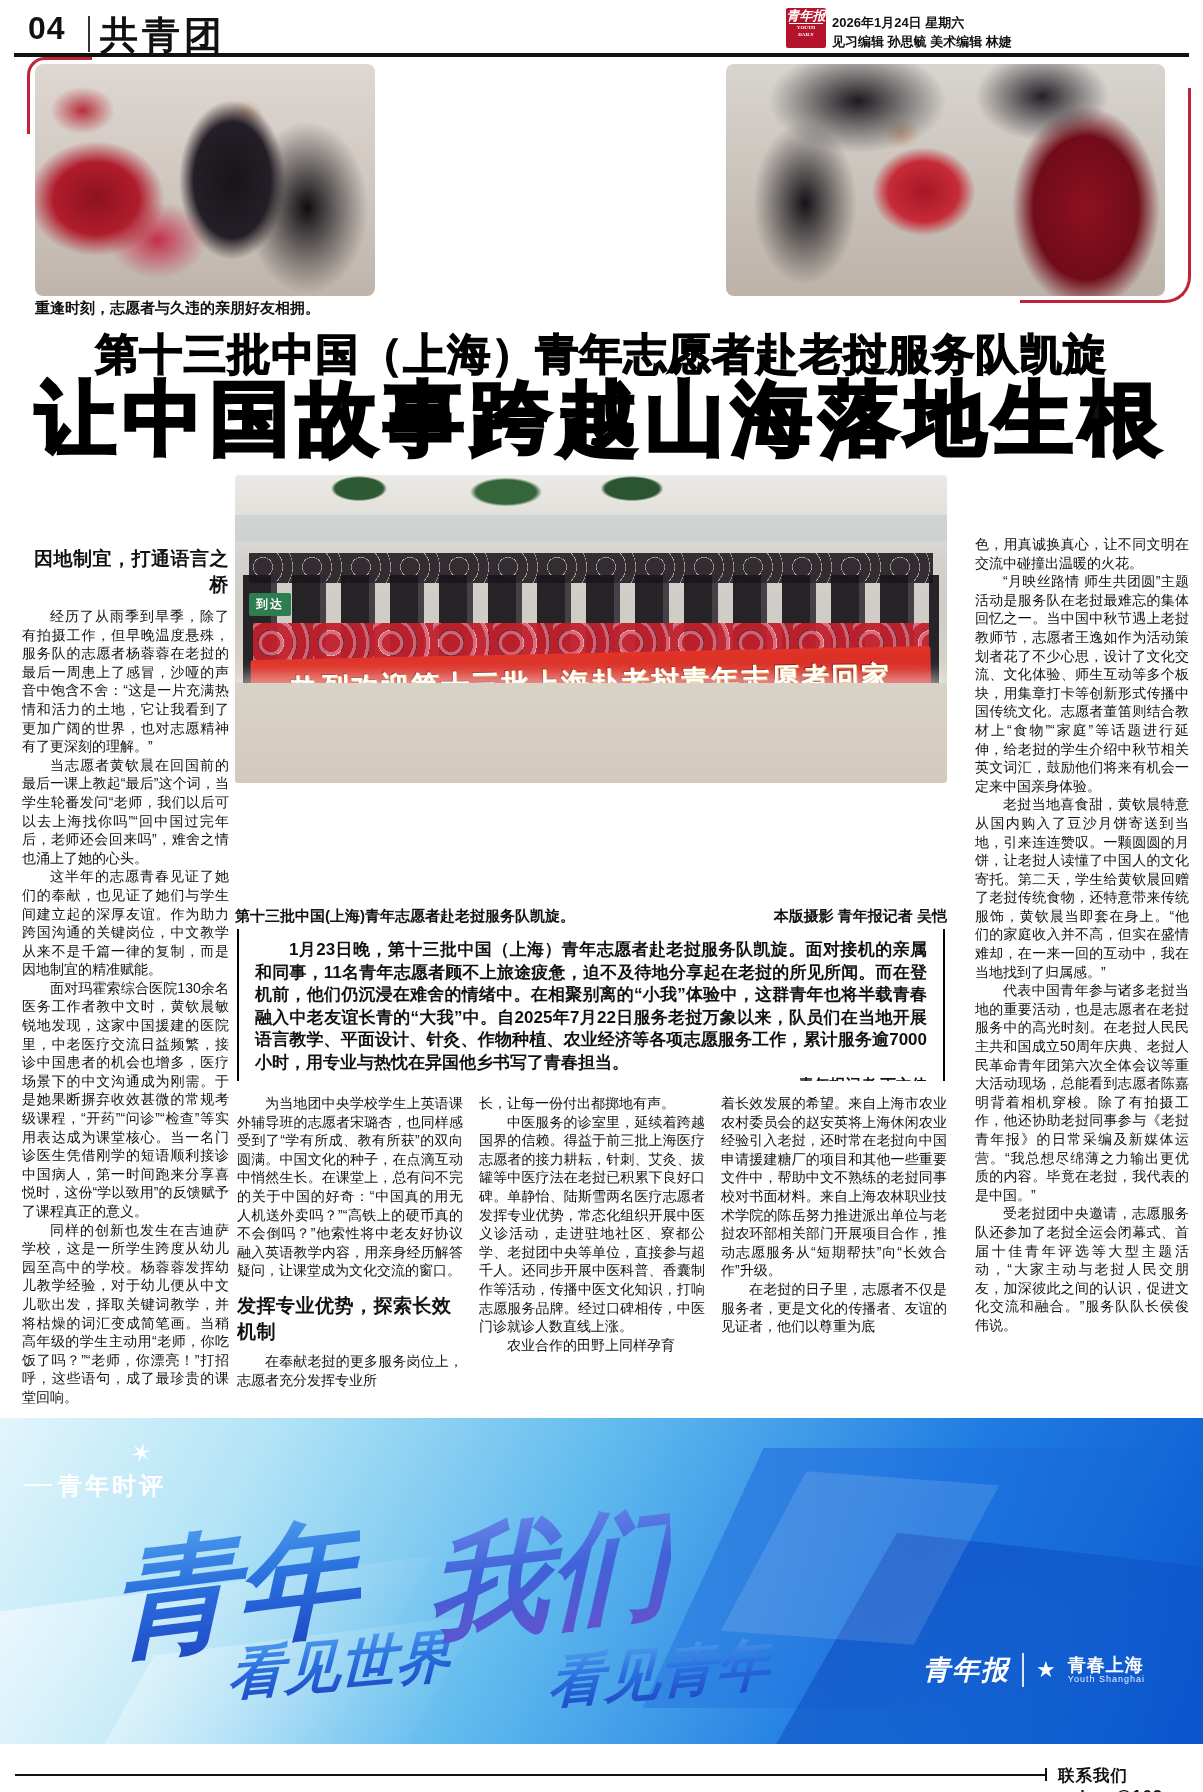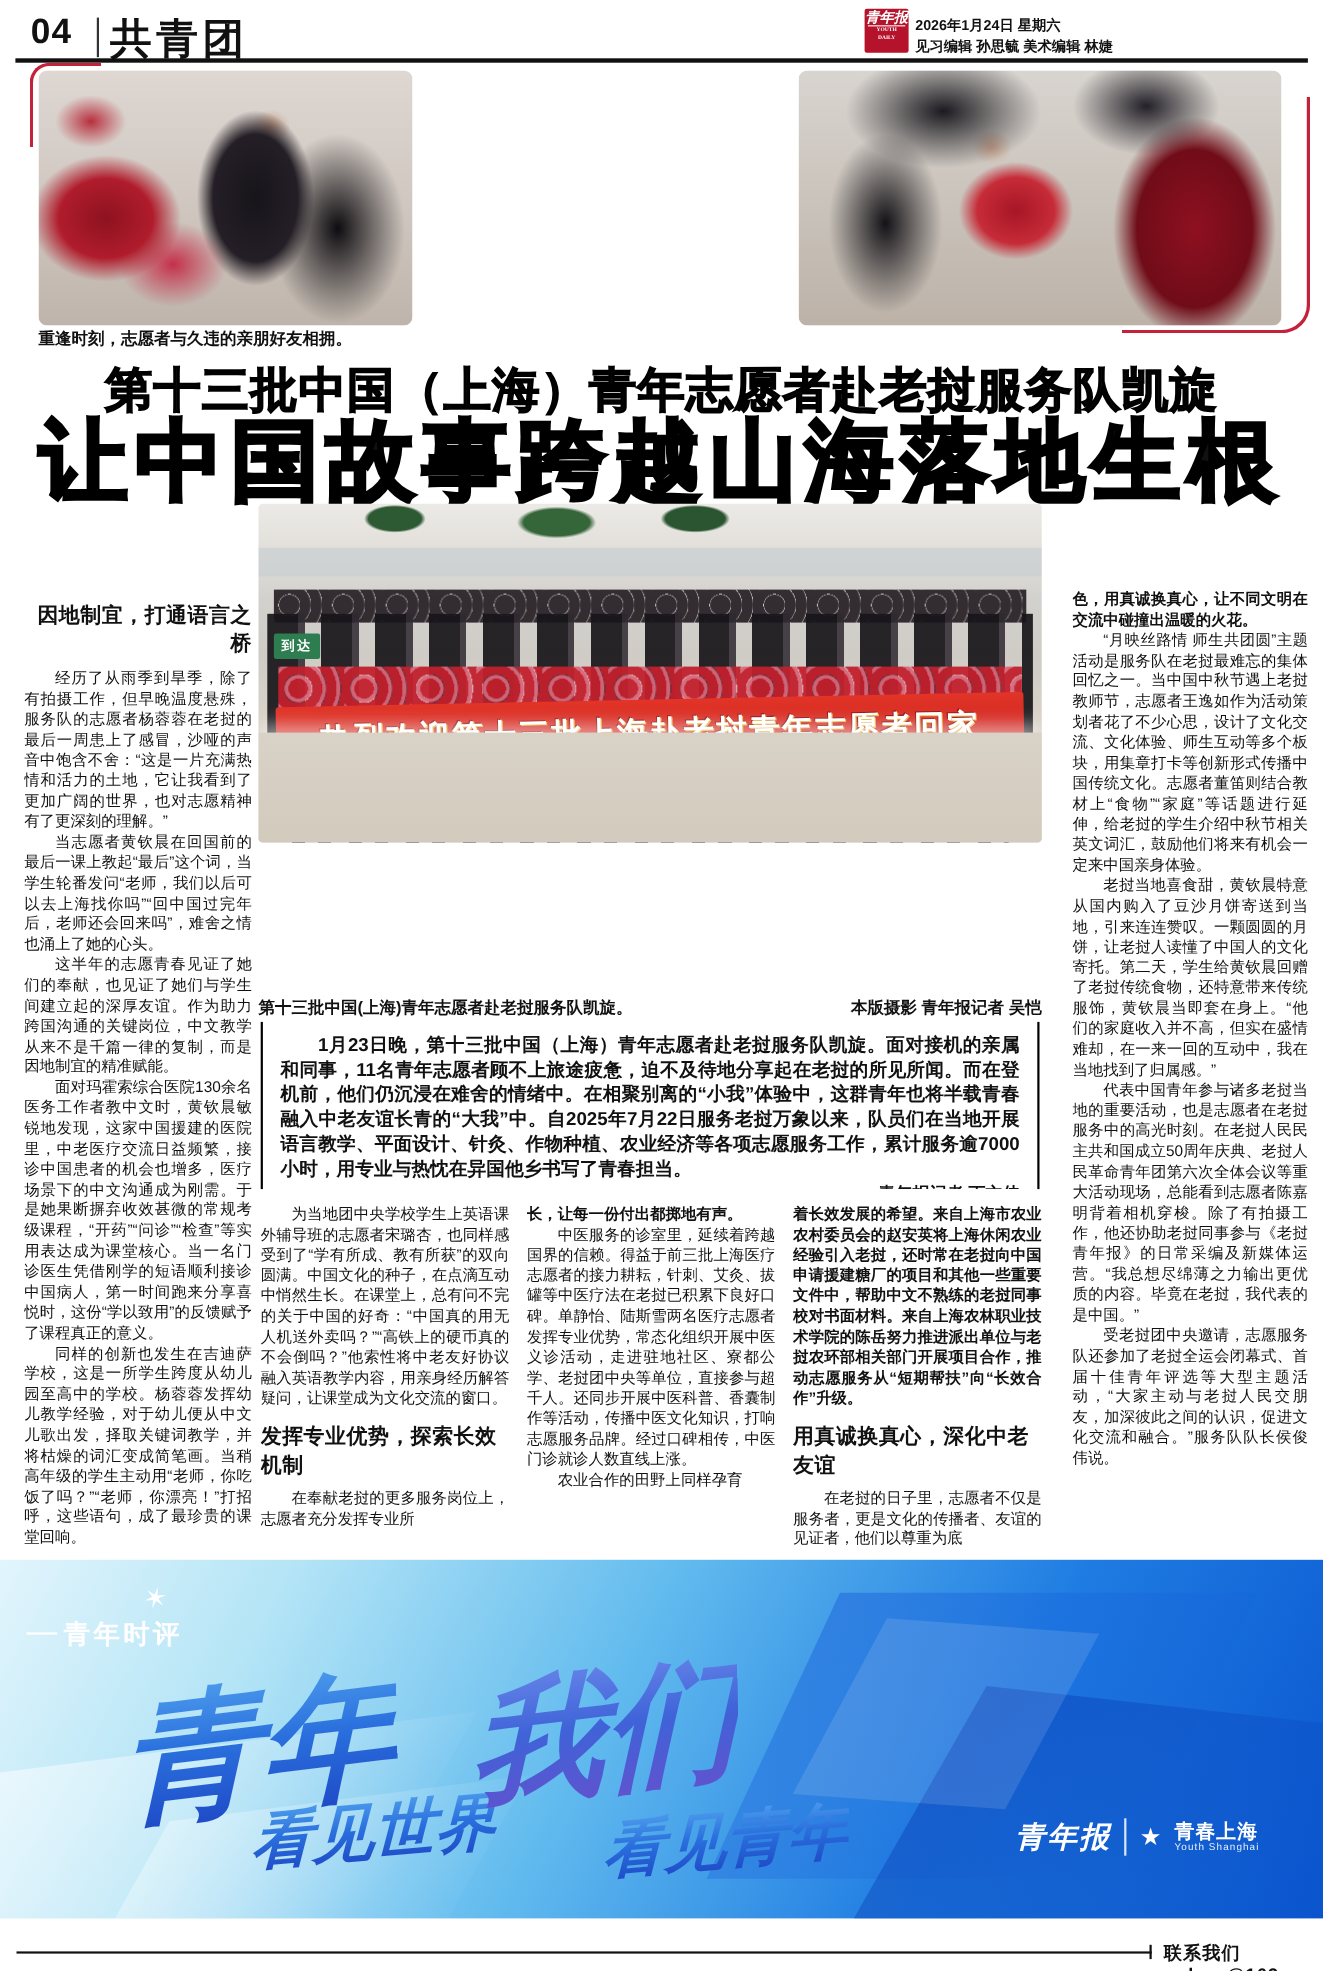--- a/index.html
+++ b/index.html
@@ -50,28 +50,28 @@
   .strip-cap{left:35px;top:299px;font-size:15px;font-weight:800;}
 
   
   .kicker{left:0;top:326px;width:1203px;text-align:center;font-size:43px;font-weight:900;
           letter-spacing:1px;-webkit-text-stroke:1.4px #000;}
   .mainhead{left:0;top:376px;width:1203px;text-align:center;font-size:80px;font-weight:900;
           letter-spacing:7px;-webkit-text-stroke:3.5px #000;line-height:86px;}
 
   
   .body-text p{margin:0;font-size:14px;line-height:18.6px;text-align:justify;text-indent:2em;}
-  .body-text p.noind{text-indent:0;font-weight:bold;}
+  .body-text p.noind{text-indent:0;}
   .colsub{font-size:19px;font-weight:900;letter-spacing:.5px;}
   .left-col{left:22px;top:546px;width:207px;height:866px;overflow:hidden;}
   .left-col .colsub{text-align:right;margin-bottom:9px;}
   .right-col{left:975px;top:535px;width:214px;height:877px;overflow:hidden;}
 
   
-  .cphoto{left:235px;top:458px;width:712px;height:308px;border-radius:4px;overflow:hidden;
+  .cphoto{left:235px;top:475px;width:712px;height:308px;border-radius:4px;overflow:hidden;
      background:linear-gradient(180deg,#eceae6 0%,#e0ddd8 16%,#d3d1cd 28%,#cfccc6 45%,#d8d2c8 62%,#d4ccc0 100%);}
   .cphoto .green{position:absolute;left:40px;top:0;width:420px;height:34px;border-radius:0 0 14px 14px;
      background:radial-gradient(40px 18px at 20% 40%,#2d5a33 0 60%,rgba(45,90,51,0) 70%),
                 radial-gradient(50px 20px at 55% 50%,#35663a 0 60%,rgba(53,102,58,0) 72%),
                 radial-gradient(45px 18px at 85% 40%,#2a5530 0 60%,rgba(42,85,48,0) 70%);}
   .cphoto .beam{position:absolute;left:0;top:40px;width:712px;height:26px;background:#c9ced2;opacity:.7;}
   .cphoto .heads{position:absolute;left:14px;top:78px;right:14px;height:30px;
      background:repeating-radial-gradient(circle at 14px 14px, #2b242a 0 9px, rgba(43,36,42,0) 10px);
      background-size:49px 30px;opacity:.95;}
   .cphoto .crowd{position:absolute;left:8px;top:100px;right:8px;height:145px;
@@ -202,21 +202,20 @@
       <div class="colsub">发挥专业优势，探索长效机制</div>
       <p>在奉献老挝的更多服务岗位上，志愿者充分发挥专业所</p>
     </div>
     <div class="mid-col">
       <p class="noind">长，让每一份付出都掷地有声。</p>
       <p>中医服务的诊室里，延续着跨越国界的信赖。得益于前三批上海医疗志愿者的接力耕耘，针刺、艾灸、拔罐等中医疗法在老挝已积累下良好口碑。单静怡、陆斯雪两名医疗志愿者发挥专业优势，常态化组织开展中医义诊活动，走进驻地社区、寮都公学、老挝团中央等单位，直接参与超千人。还同步开展中医科普、香囊制作等活动，传播中医文化知识，打响志愿服务品牌。经过口碑相传，中医门诊就诊人数直线上涨。</p>
       <p>农业合作的田野上同样孕育</p>
     </div>
     <div class="mid-col">
       <p class="noind">着长效发展的希望。来自上海市农业农村委员会的赵安英将上海休闲农业经验引入老挝，还时常在老挝向中国申请援建糖厂的项目和其他一些重要文件中，帮助中文不熟练的老挝同事校对书面材料。来自上海农林职业技术学院的陈岳努力推进派出单位与老挝农环部相关部门开展项目合作，推动志愿服务从“短期帮扶”向“长效合作”升级。</p>
-      <div class="colsub">用真诚换真心，深化中老友谊</div>
       <p>在老挝的日子里，志愿者不仅是服务者，更是文化的传播者、友谊的见证者，他们以尊重为底</p>
     </div>
   </div>
 
   <div class="abs right-col body-text">
     <p class="noind">色，用真诚换真心，让不同文明在交流中碰撞出温暖的火花。</p>
     <p>“月映丝路情 师生共团圆”主题活动是服务队在老挝最难忘的集体回忆之一。当中国中秋节遇上老挝教师节，志愿者王逸如作为活动策划者花了不少心思，设计了文化交流、文化体验、师生互动等多个板块，用集章打卡等创新形式传播中国传统文化。志愿者董笛则结合教材上“食物”“家庭”等话题进行延伸，给老挝的学生介绍中秋节相关英文词汇，鼓励他们将来有机会一定来中国亲身体验。</p>
     <p>老挝当地喜食甜，黄钦晨特意从国内购入了豆沙月饼寄送到当地，引来连连赞叹。一颗圆圆的月饼，让老挝人读懂了中国人的文化寄托。第二天，学生给黄钦晨回赠了老挝传统食物，还特意带来传统服饰，黄钦晨当即套在身上。“他们的家庭收入并不高，但实在盛情难却，在一来一回的互动中，我在当地找到了归属感。”</p>
     <p>代表中国青年参与诸多老挝当地的重要活动，也是志愿者在老挝服务中的高光时刻。在老挝人民民主共和国成立50周年庆典、老挝人民革命青年团第六次全体会议等重大活动现场，总能看到志愿者陈嘉明背着相机穿梭。除了有拍摄工作，他还协助老挝同事参与《老挝青年报》的日常采编及新媒体运营。“我总想尽绵薄之力输出更优质的内容。毕竟在老挝，我代表的是中国。”</p>
     <p>受老挝团中央邀请，志愿服务队还参加了老挝全运会闭幕式、首届十佳青年评选等大型主题活动，“大家主动与老挝人民交朋友，加深彼此之间的认识，促进文化交流和融合。”服务队队长侯俊伟说。</p>

